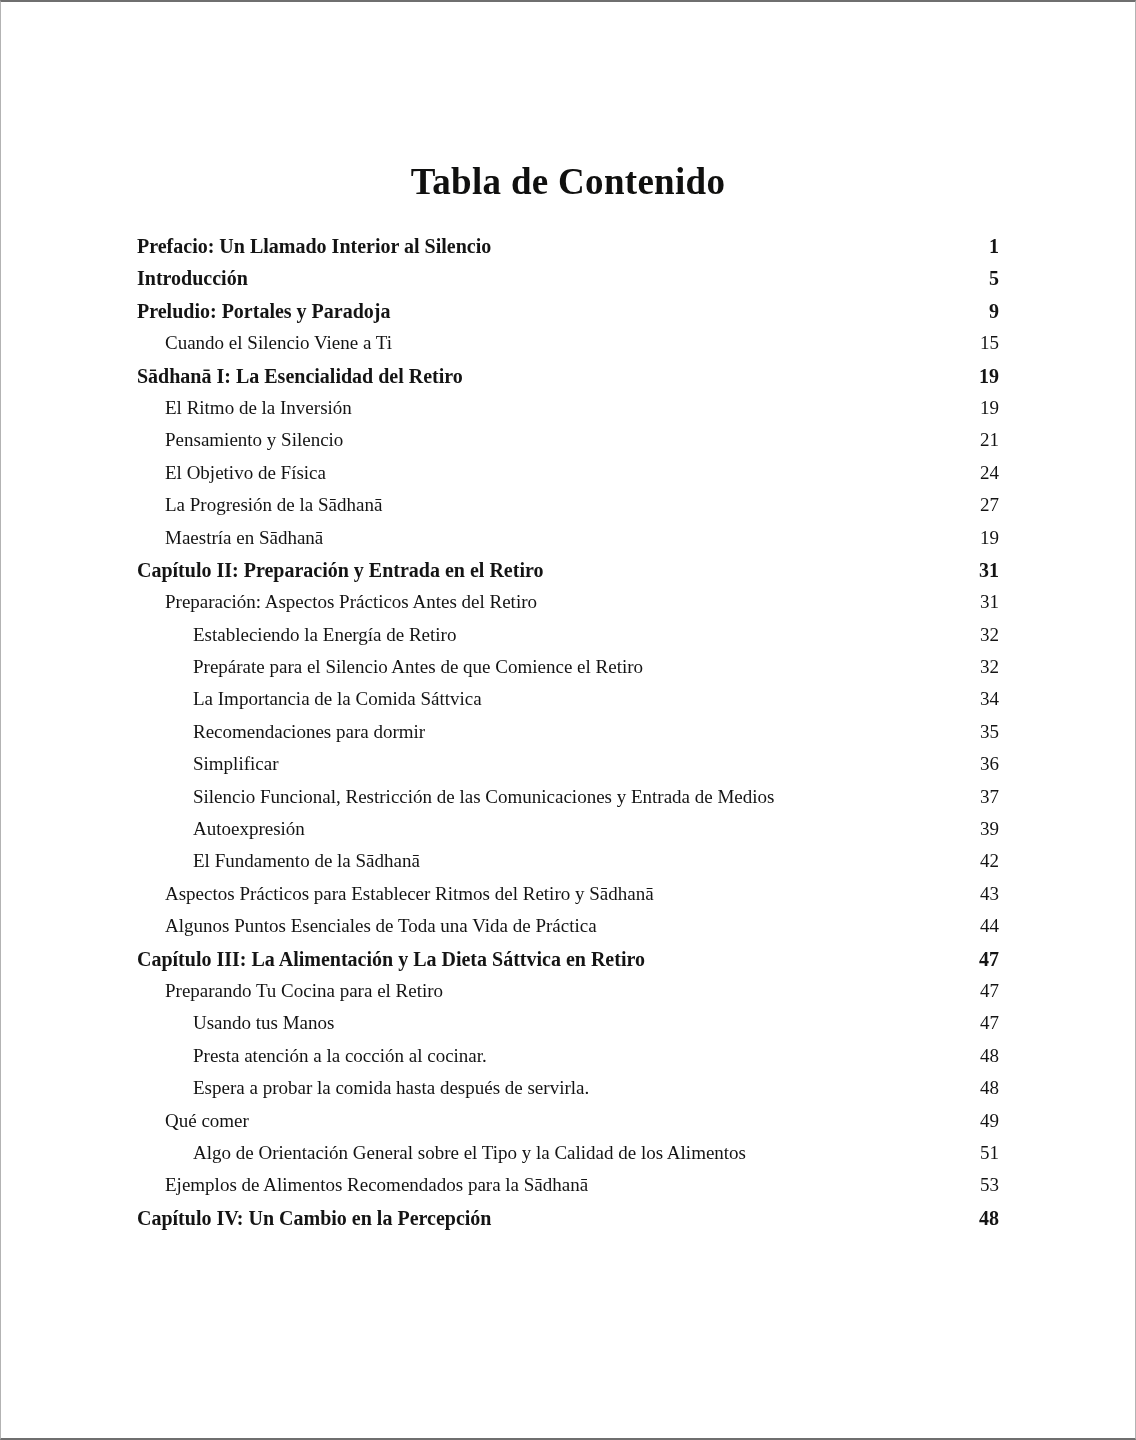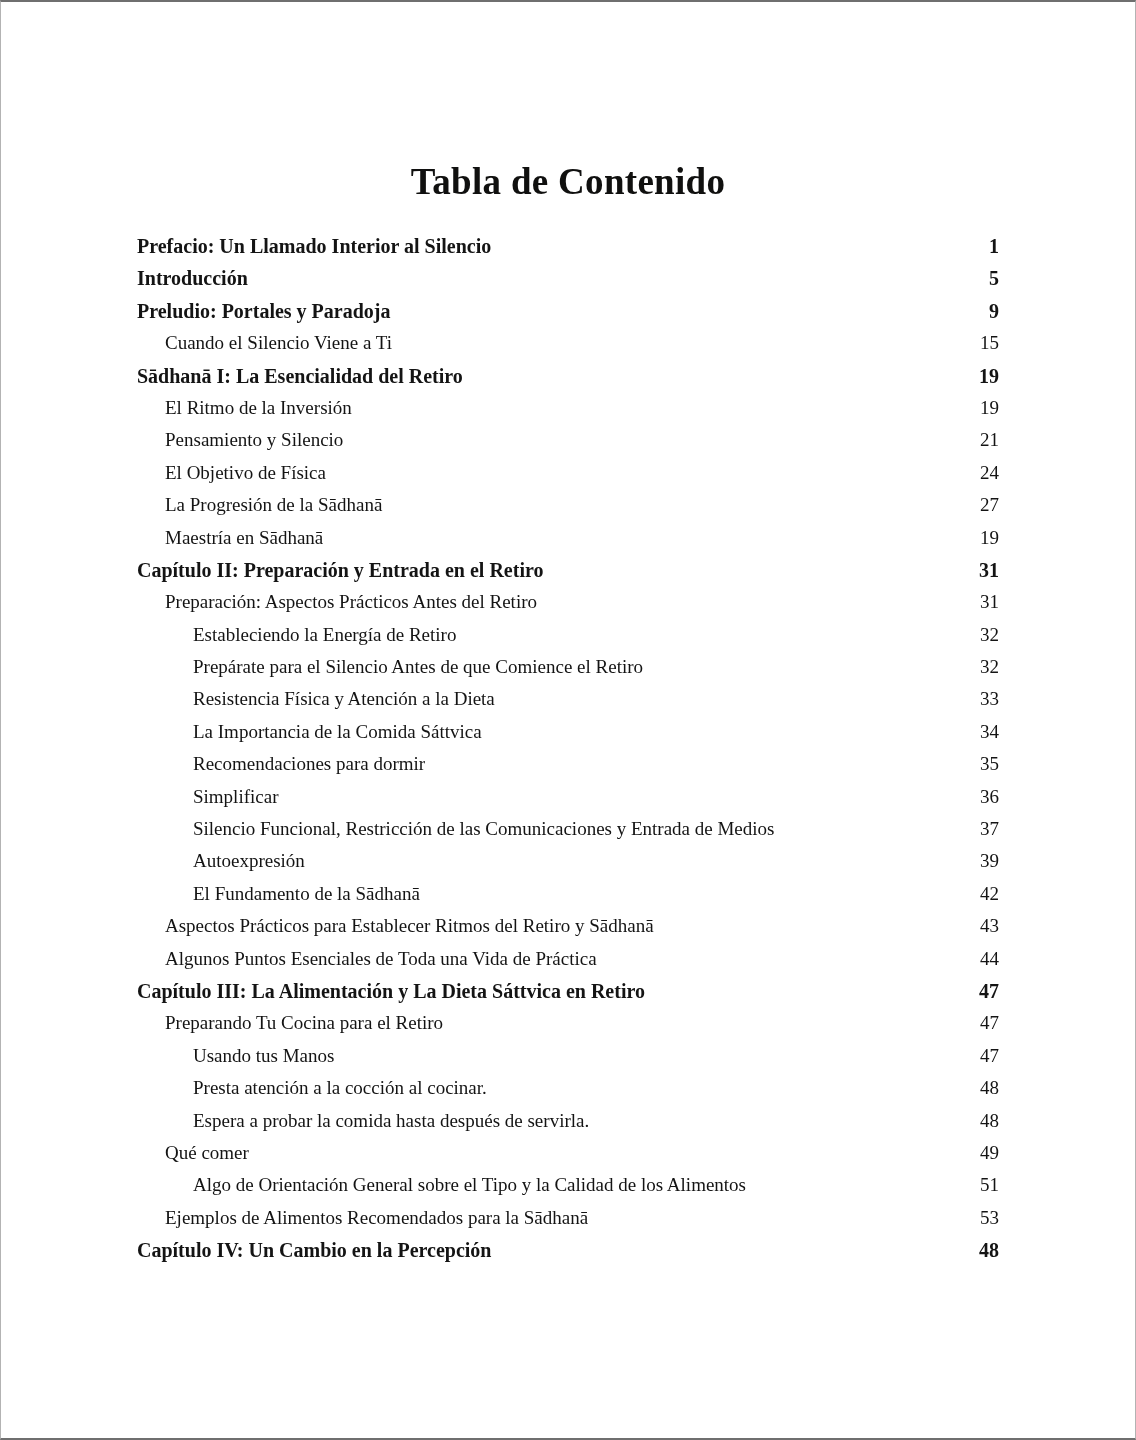--- a/index.html
+++ b/index.html
@@ -120,24 +120,20 @@
   </div>
       <div class="toc-row lvl2">
     <span class="toc-label">Estableciendo la Energía de Retiro</span>
     <span class="toc-page">32</span>
   </div>
       <div class="toc-row lvl2">
     <span class="toc-label">Prepárate para el Silencio Antes de que Comience el Retiro</span>
     <span class="toc-page">32</span>
   </div>
       <div class="toc-row lvl2">
-    <span class="toc-label">Resistencia Física y Atención a la Dieta</span>
-    <span class="toc-page">33</span>
-  </div>
-      <div class="toc-row lvl2">
     <span class="toc-label">La Importancia de la Comida Sáttvica</span>
     <span class="toc-page">34</span>
   </div>
       <div class="toc-row lvl2">
     <span class="toc-label">Recomendaciones para dormir</span>
     <span class="toc-page">35</span>
   </div>
       <div class="toc-row lvl2">
     <span class="toc-label">Simplificar</span>
     <span class="toc-page">36</span>

